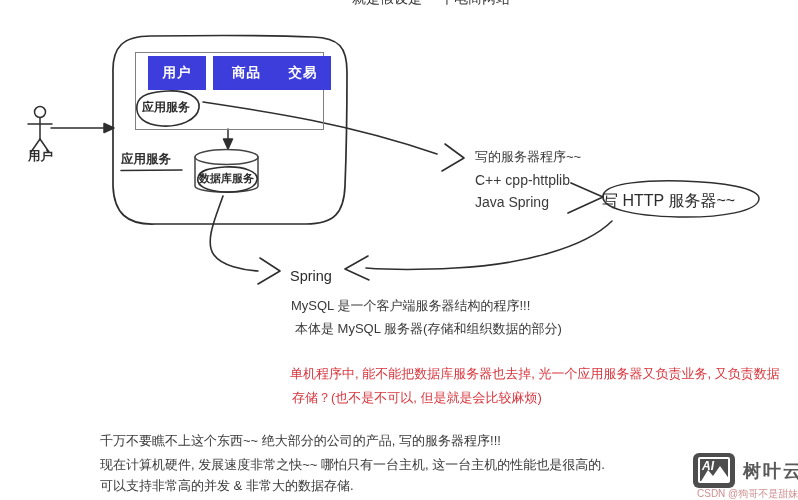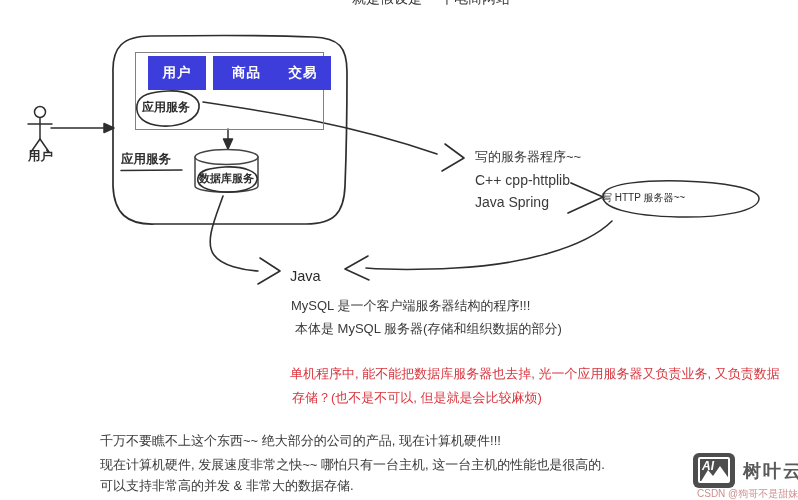--- a/index.html
+++ b/index.html
@@ -20,21 +20,21 @@
   .inner-rect{position:absolute;left:135px;top:52px;width:187px;height:76px;border:1px solid #808080;}
   #toptitle{left:352px;top:-10px;font-size:14px;color:#333;}
   #actor-label{left:28px;top:148px;font-weight:bold;}
   #server-label{left:121px;top:151px;font-weight:bold;}
   #app-service{left:142px;top:99px;font-size:12px;font-weight:bold;}
   #db-service{left:199px;top:171px;font-size:11px;font-weight:bold;}
   #tables{left:177px;top:199px;font-weight:bold;}
   #rnote1{left:475px;top:148px;}
   #rnote2{left:475px;top:171px;font-size:14px;}
   #rnote3{left:475px;top:193px;font-size:14px;}
-  #http-bubble-text{left:602px;top:191px;font-size:10px;}
+  #http-bubble-text{left:602px;top:191px;font-size:16px;}
   #mysql-label{left:290px;top:268px;font-size:14.5px;}
   #mysql-desc1{left:291px;top:297px;text-align:right;}
   #mysql-desc2{left:295px;top:320px;}
   #warn1{left:290px;top:365px;}
   #warn2{left:292px;top:389px;text-align:right;}
   #foot1{left:100px;top:432px;}
   #foot2{left:100px;top:456px;}
   #foot3{left:100px;top:477px;}
   
   #wm-logo{
@@ -123,28 +123,28 @@
 
   <div class="abs" id="app-service">应用服务</div>
   <div class="abs t12" id="server-label">应用服务</div>
   <div class="abs" id="db-service">数据库服务</div>
 
   <div class="abs t13" id="rnote1">写的服务器程序~~</div>
   <div class="abs t13" id="rnote2">C++ cpp-httplib</div>
   <div class="abs t13" id="rnote3">Java  Spring</div>
   <div class="abs" id="http-bubble-text">写 HTTP 服务器~~</div>
 
-  <div class="abs" id="mysql-label">Java</div>
+  <div class="abs" id="mysql-label">Spring</div>
   <div class="abs t13" id="mysql-desc1">MySQL 是一个客户端服务器结构的程序!!!</div>
   <div class="abs t13" id="mysql-desc2">本体是 MySQL 服务器(存储和组织数据的部分)</div>
 
   <div class="abs t13 red" id="warn1">单机程序中, 能不能把数据库服务器也去掉, 光一个应用服务器又负责业务, 又负责数据</div>
   <div class="abs t13 red" id="warn2">存储？(也不是不可以, 但是就是会比较麻烦)</div>
 
-  <div class="abs t13" id="foot1">千万不要瞧不上这个东西~~ 绝大部分的公司的产品, 现在计算机硬件!!!</div>
+  <div class="abs t13" id="foot1">千万不要瞧不上这个东西~~ 绝大部分的公司的产品, 写的服务器程序!!!</div>
   <div class="abs t13" id="foot2">现在计算机硬件, 发展速度非常之快~~ 哪怕只有一台主机, 这一台主机的性能也是很高的.</div>
   <div class="abs t13" id="foot3">可以支持非常高的并发 &amp; 非常大的数据存储.</div>
 
   <div id="wm-logo">
     <div id="wm-frame">
       <span id="wm-ai">AI</span>
       <svg width="32" height="27" viewBox="0 0 32 27" style="position:absolute;left:0;bottom:-2px;">
         <polygon points="0,27 8,14 13,20 20,10 32,27" fill="#ffffff"></polygon>
       </svg>
     </div>

